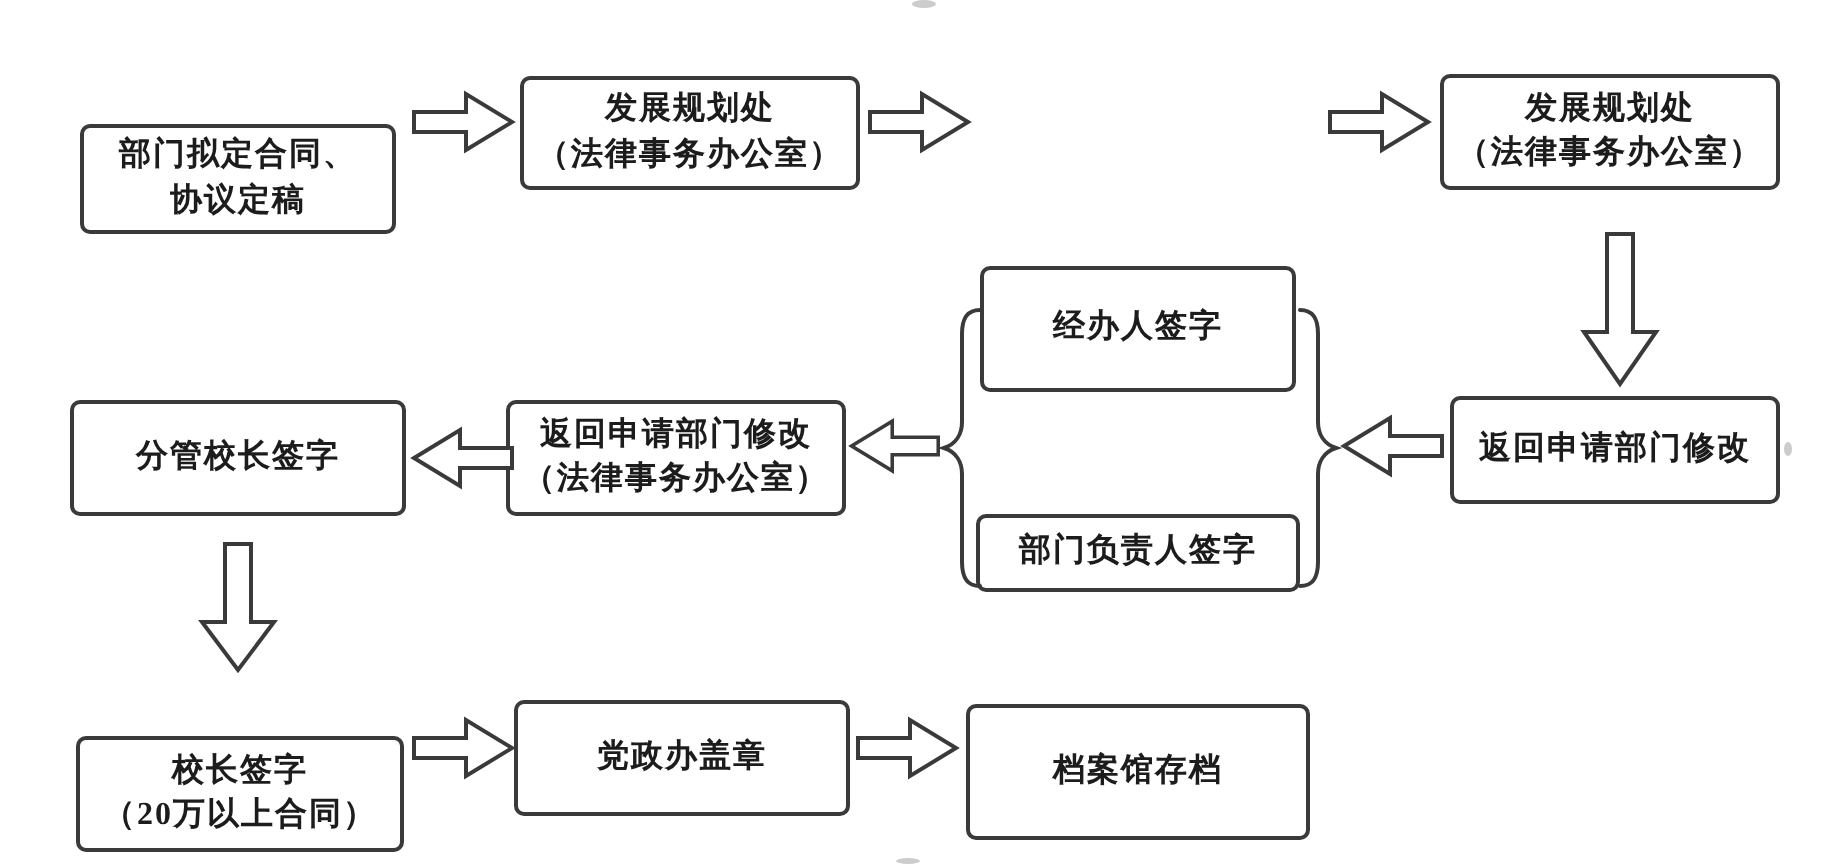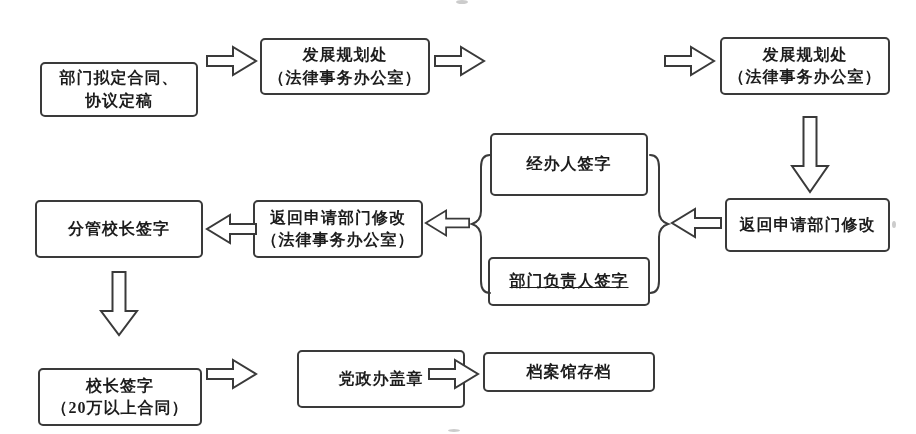--- a/index.html
+++ b/index.html
@@ -60,30 +60,30 @@
 <div class="stage">
 
   <div class="fbox" style="left:40px;  top:38px; width:158px; height:55px;margin-top:24px;">部门拟定合同、
 协议定稿</div>
   <div class="fbox" style="left:260px; top:38px; width:170px; height:57px;">发展规划处
 （法律事务办公室）</div>
   <div class="fbox" style="left:720px; top:37px; width:170px; height:58px;">发展规划处
 （法律事务办公室）</div>
 
   <div class="fbox" style="left:490px; top:133px; width:158px; height:63px;">经办人签字</div>
-  <div class="fbox" style="left:488px; top:257px; width:162px; height:49px;text-decoration:underline;">部门负责人签字</div>
+  <div class="fbox" style="left:488px; top:257px; width:162px; height:39px;">部门负责人签字</div>
   <div class="fbox" style="left:725px; top:198px; width:165px; height:54px;">返回申请部门修改</div>
   <div class="fbox" style="left:253px; top:200px; width:170px; height:58px;">返回申请部门修改
 （法律事务办公室）</div>
   <div class="fbox" style="left:35px;  top:200px; width:168px; height:58px;">分管校长签字</div>
 
   <div class="fbox" style="left:38px;  top:368px; width:164px; height:58px;">校长签字
 （20万以上合同）</div>
-  <div class="fbox" style="left:257px; top:350px; width:168px; height:58px;margin-left:40px;">党政办盖章</div>
-  <div class="fbox" style="left:483px; top:352px; width:172px; height:40px;">档案馆存档</div>
+  <div class="fbox" style="left:257px; top:350px; width:168px; height:58px;">党政办盖章</div>
+  <div class="fbox" style="left:483px; top:352px; width:172px; height:68px;">档案馆存档</div>
 
   <svg class="arrow" style="left:206px; top:45px;" width="52" height="32" viewBox="0 0 52 32">
     <polygon points="1,11 27,11 27,2 50,16 27,30 27,21 1,21"></polygon>
     </svg>
   <svg class="arrow" style="left:434px; top:45px;" width="52" height="32" viewBox="0 0 52 32">
     <polygon points="1,11 27,11 27,2 50,16 27,30 27,21 1,21"></polygon>
     </svg>
   <svg class="arrow" style="left:664px; top:45px;" width="52" height="32" viewBox="0 0 52 32">
     <polygon points="1,11 27,11 27,2 50,16 27,30 27,21 1,21"></polygon>
     </svg>

